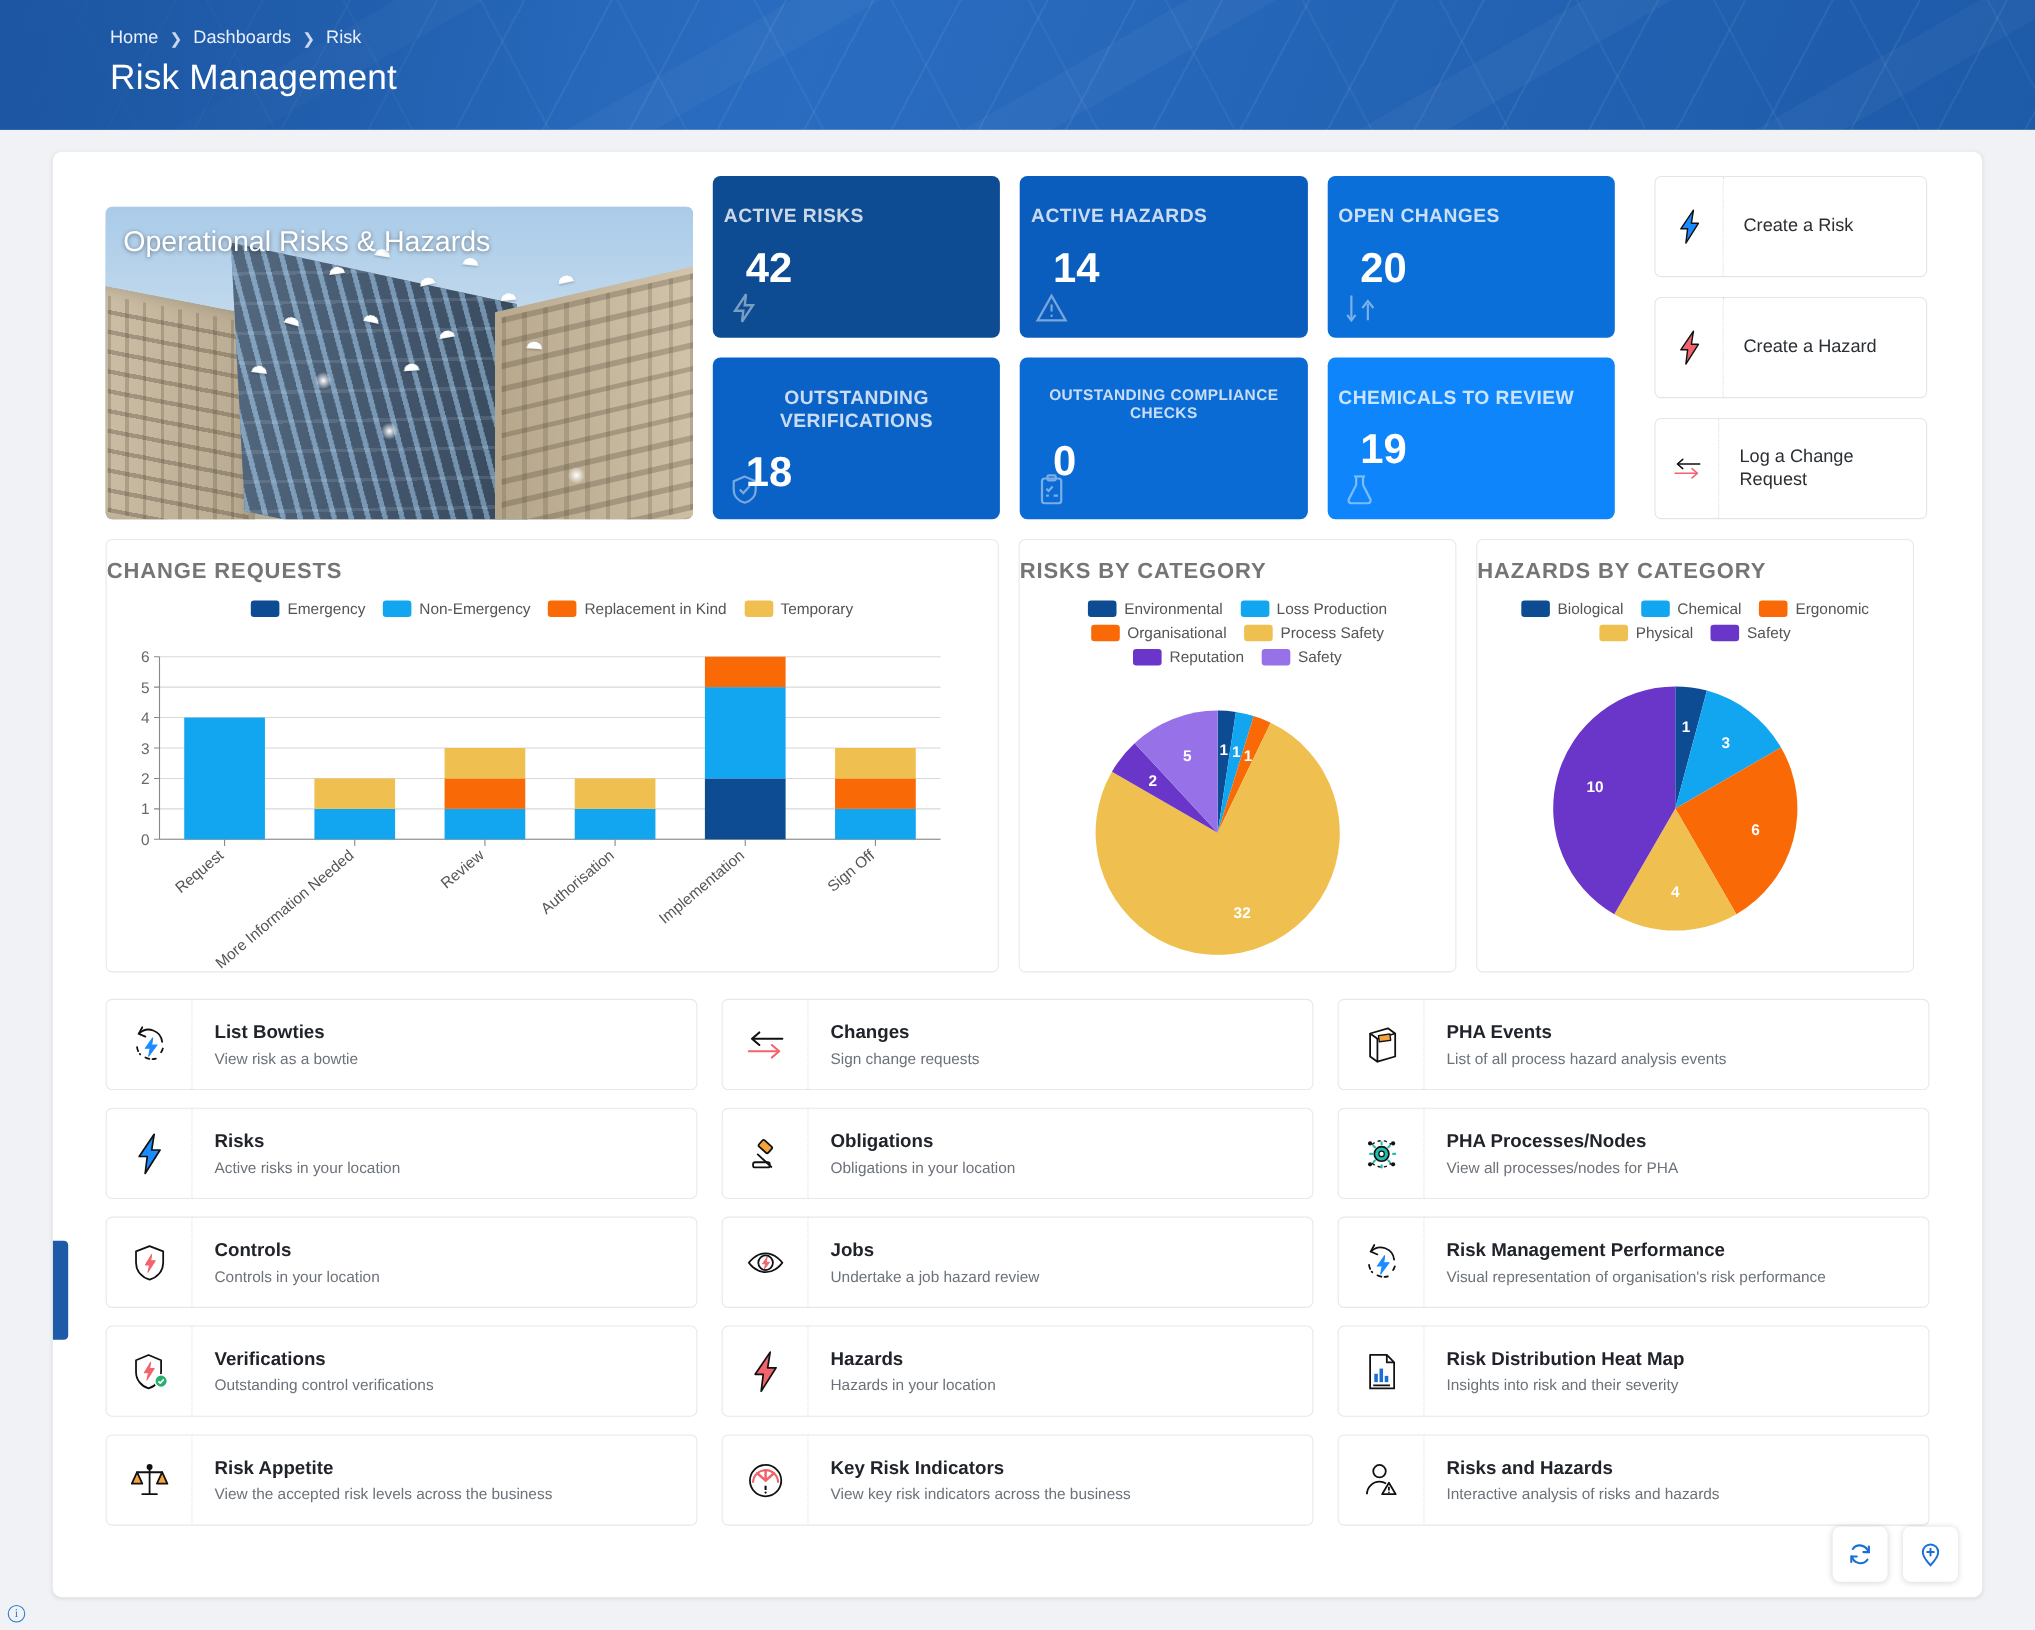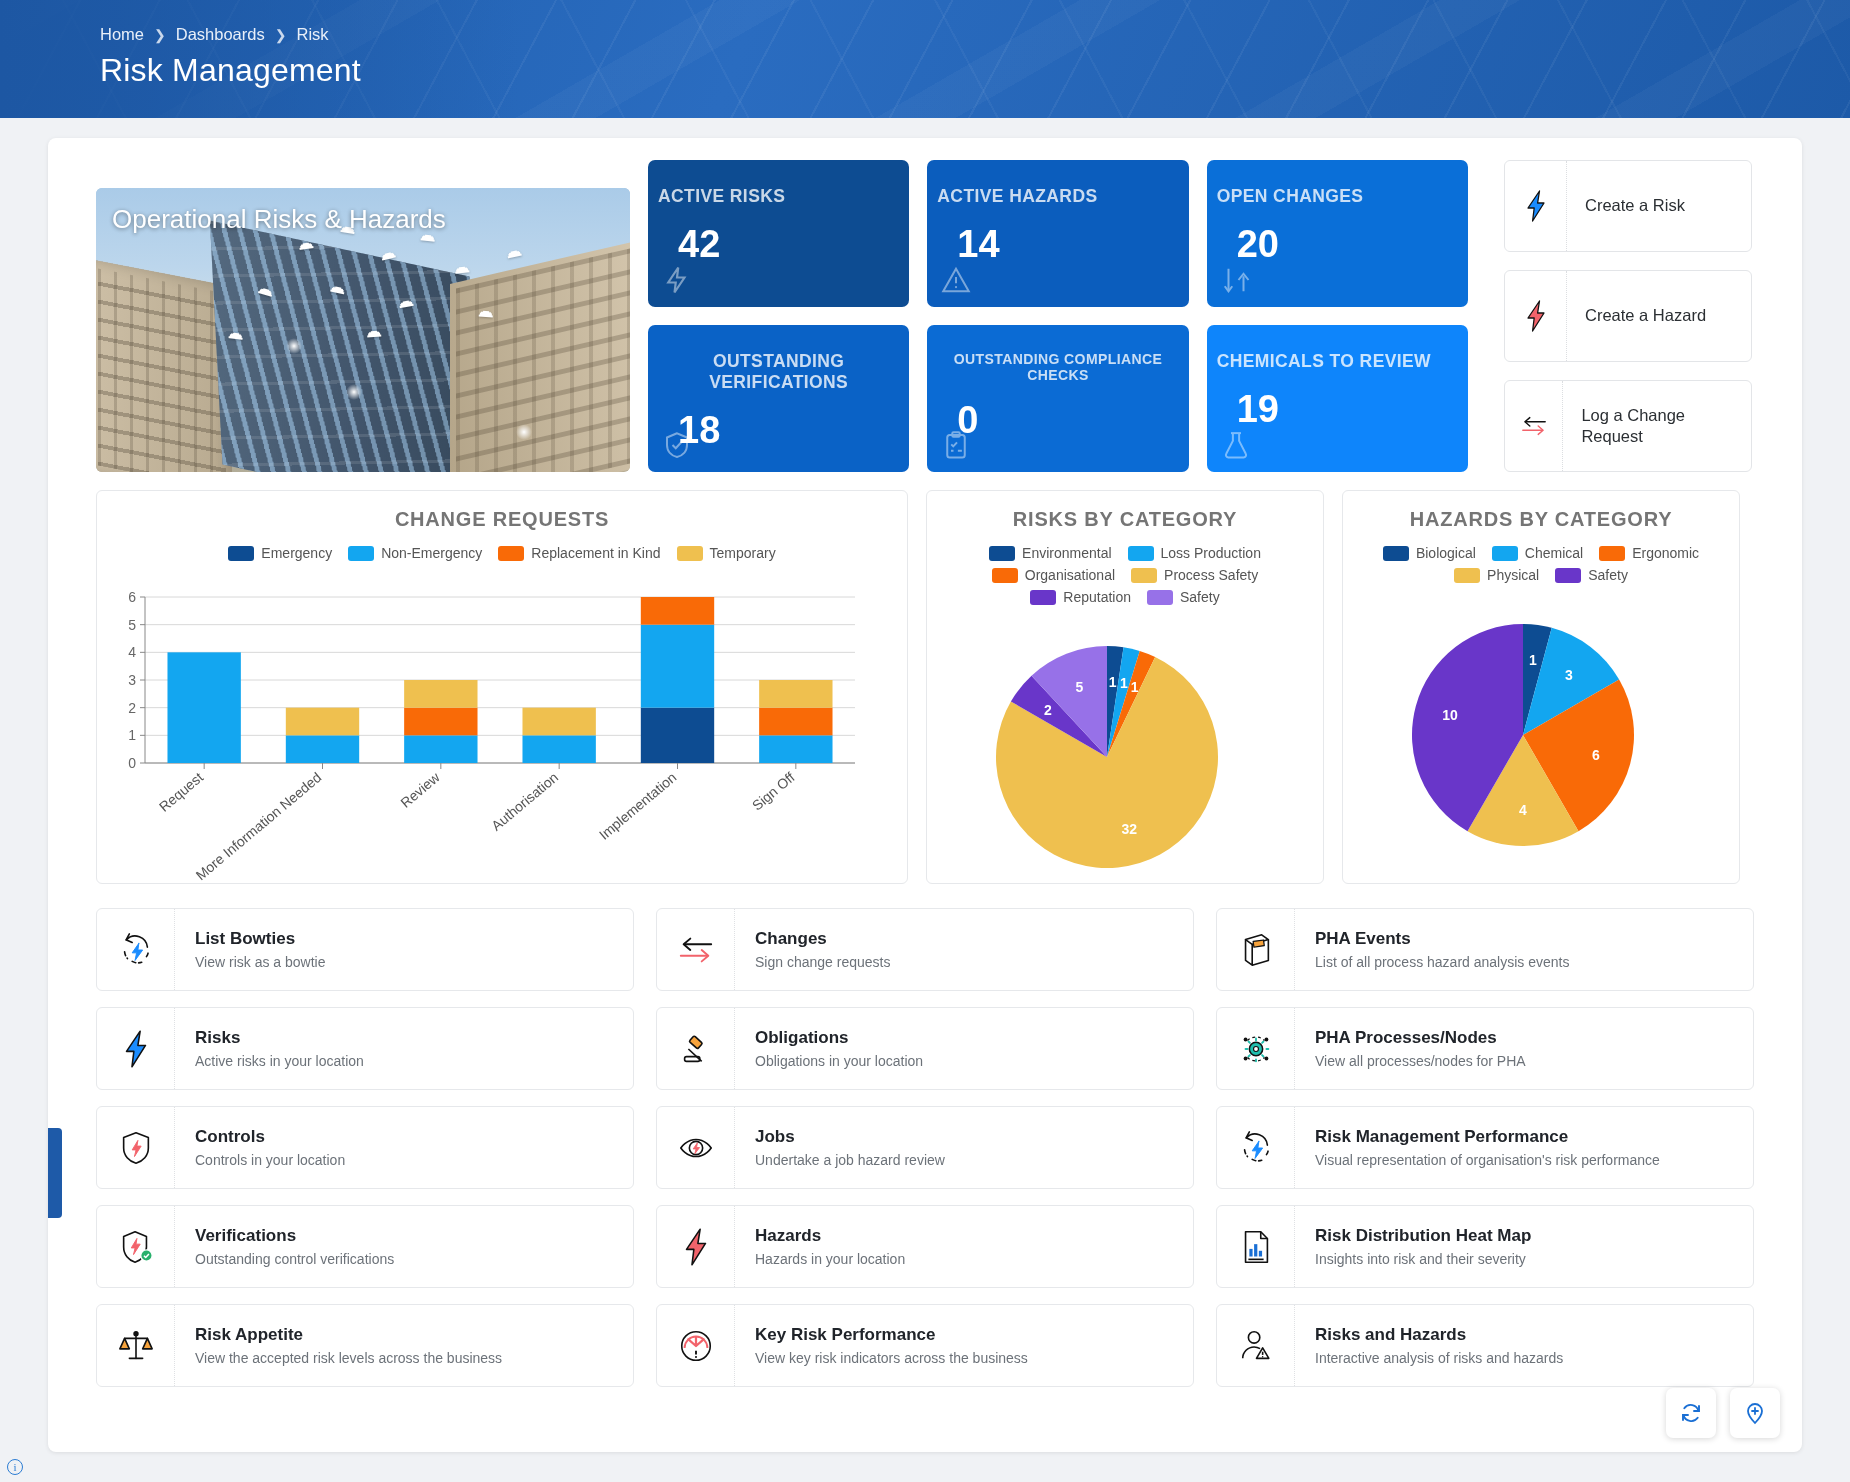--- a/index.html
+++ b/index.html
@@ -198,21 +198,20 @@
     display: flex; gap: 18px;
     padding: 18px 24px 0 48px;
   }
   .card {
     border: 1px solid #e6e8eb;
     border-radius: 6px;
     background: #fff;
     position: relative;
   }
   .card .ctitle {
-    text-align: center;
     font-size: 20px;
     font-weight: 700;
     color: #757575;
     letter-spacing: .8px;
     padding-top: 17px;
   }
   .legend {
     display: flex; flex-wrap: wrap; justify-content: center;
     gap: 6px 16px;
     padding: 14px 22px 0 22px;
@@ -767,21 +766,21 @@
         <div class="tico" data-name="gauge-icon">
           <svg viewBox="0 0 40 40" fill="none" stroke="#111" stroke-width="1.7">
             <circle cx="20" cy="20" r="15"></circle>
             <path d="M20 20 12 13M20 20l8-7M20 20v-9" stroke="#f2636b" stroke-width="2.4" stroke-linecap="round"></path>
             <path d="M8 22a12 12 0 0 1 24 0" stroke="#f2636b" stroke-width="2"></path>
             <path d="M20 25v4" stroke="#111" stroke-width="2"></path>
             <circle cx="20" cy="31.5" r="1.1" fill="#111" stroke="none"></circle>
           </svg>
         </div>
         <div class="ttxt" data-name="tile-text">
-          <div class="tt" data-name="tile-title">Key Risk Performance</div>
+          <div class="tt" data-name="tile-title">Key Risk Indicators</div>
           <div class="ts" data-name="tile-subtitle">View key risk indicators across the business</div>
         </div>
       </div>
       <div class="tile" data-name="tile-risks-and-hazards">
         <div class="tico" data-name="person-warning-icon">
           <svg viewBox="0 0 40 40" fill="none" stroke="#111" stroke-width="1.7" stroke-linejoin="round">
             <circle cx="18" cy="11" r="6"></circle>
             <path d="M6 33c0-6.6 5.4-12 12-12 2.3 0 4.5.7 6.3 1.8"></path>
             <path d="M27 22 20.5 33h13L27 22z"></path>
             <path d="M27 26v3.4"></path>

